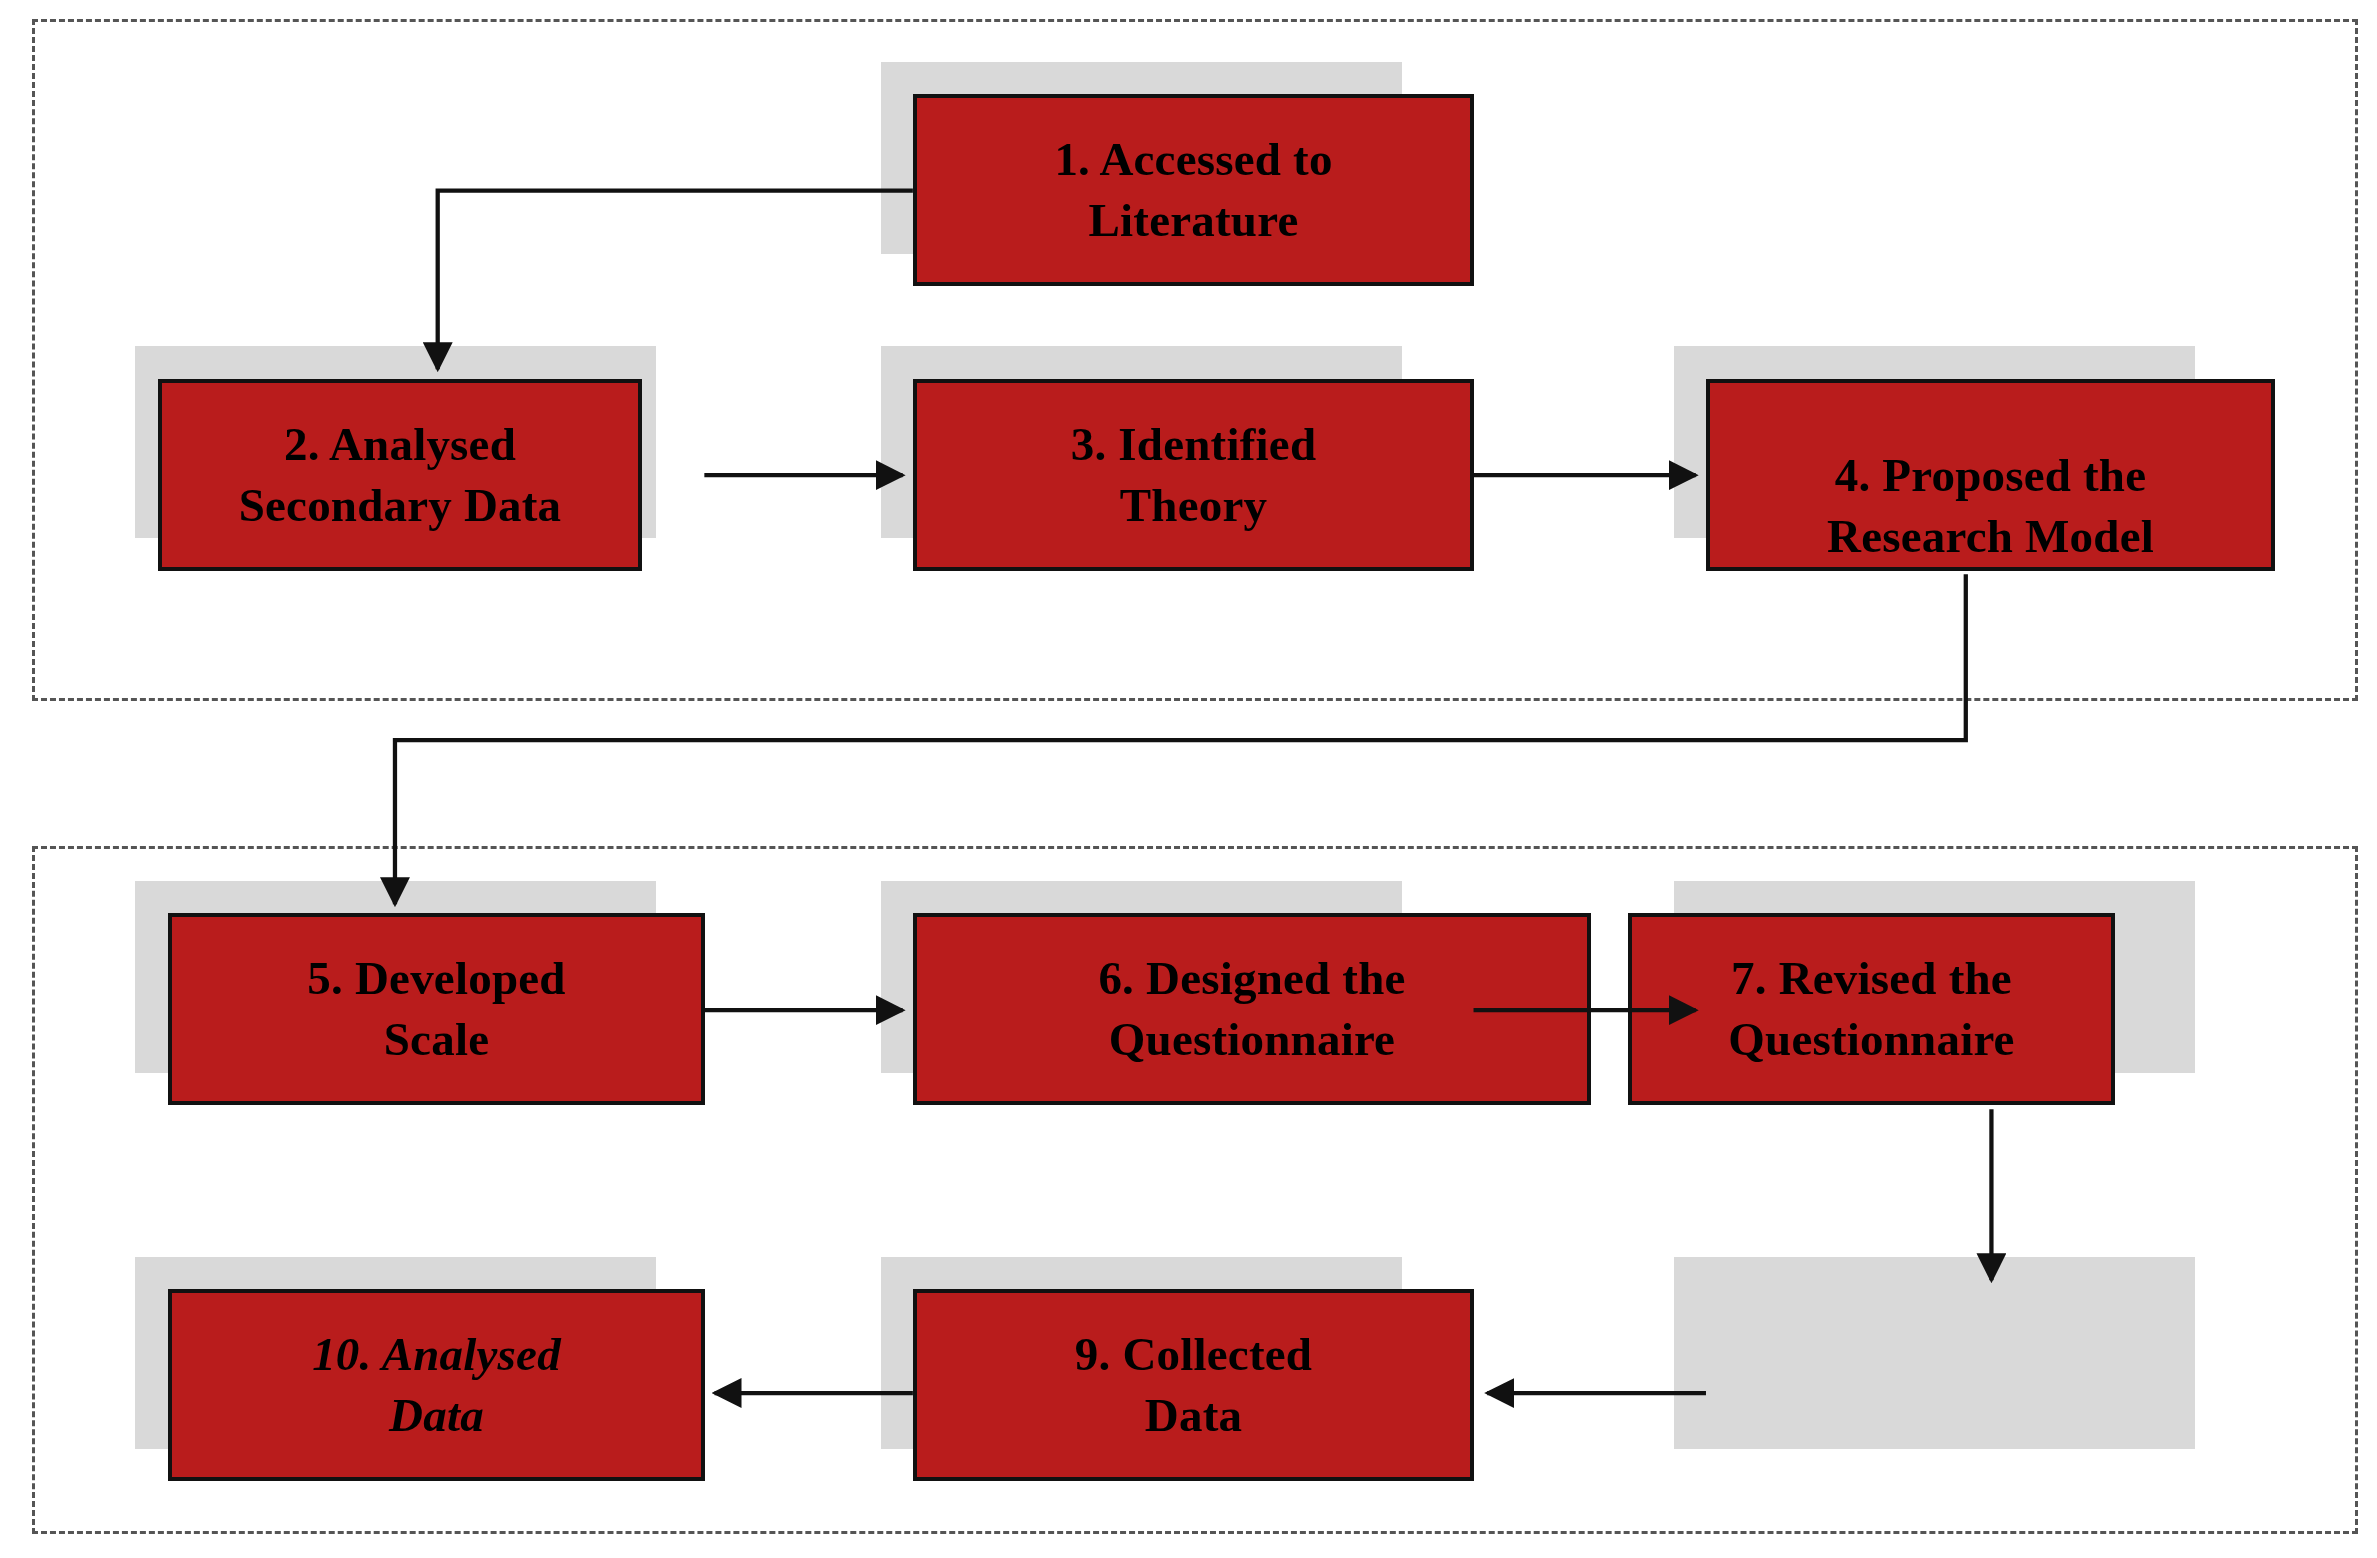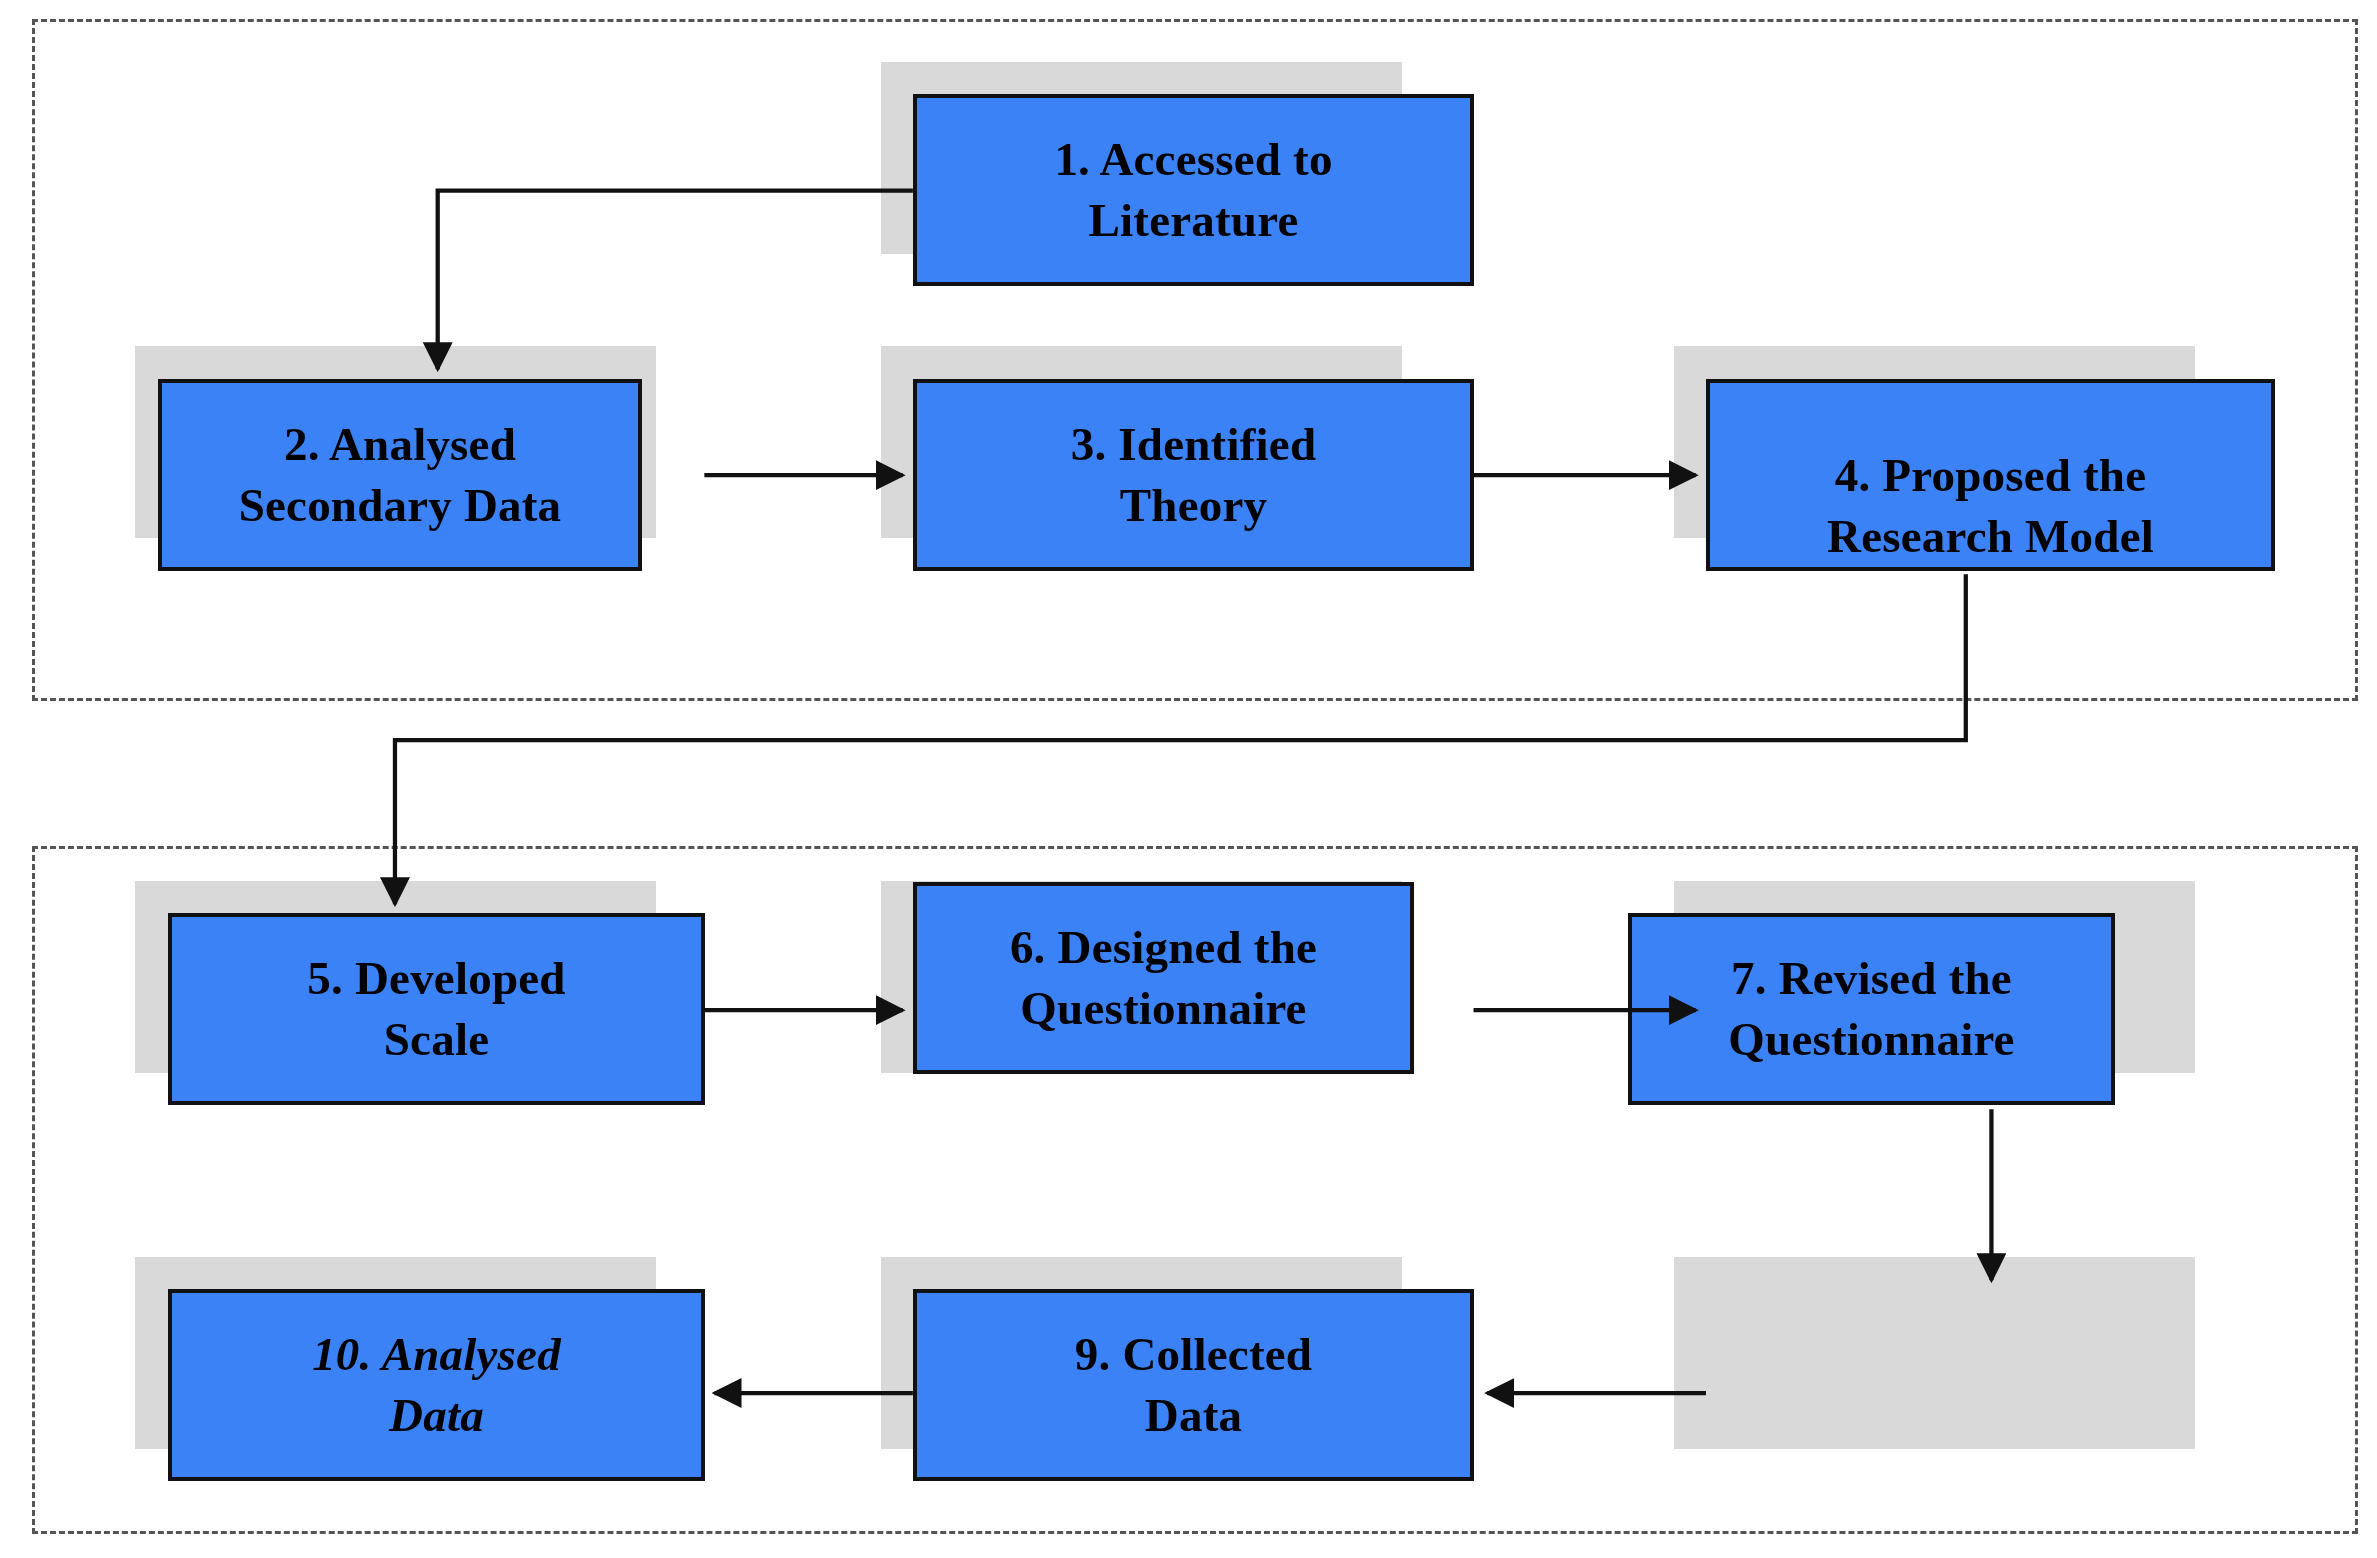--- a/index.html
+++ b/index.html
@@ -4,21 +4,21 @@
 <style>
   html,body{margin:0;padding:0;background:#ffffff;}
   body{width:2377px;height:1558px;position:relative;overflow:hidden;
        font-family:"Liberation Serif","DejaVu Serif",serif;}
   #stage{position:absolute;left:0;top:0;width:2377px;height:1558px;}
 
   .phase{position:absolute;border:3.4px dashed #555555;box-sizing:border-box;}
 
   .shadow{position:absolute;background:#d9d9d9;}
 
-  .node{position:absolute;background:#3b82f6;border:4.3px solid #111111;
+  .node{position:absolute;background:#b91c1c;border:4.3px solid #111111;
         box-sizing:border-box;display:flex;align-items:center;
         justify-content:center;z-index:5;}
   .node .label{font-weight:bold;font-size:47px;line-height:1.30;
         text-align:center;color:#000000;letter-spacing:0.2px;
         padding:0 8.5px;white-space:pre-line;}
 
   svg#wires{position:absolute;left:0;top:0;width:2377px;height:1558px;
             z-index:7;pointer-events:none;}
 </style>
 </head>
@@ -109,21 +109,21 @@
   <div class="node" style="left:1706px;top:379px;width:569px;height:192px;align-items:flex-end;">
     <span class="label">4. Proposed the
 Research Model</span>
   </div>
 
   <div class="node" style="left:168px;top:913px;width:537px;height:192px;">
     <span class="label">5. Developed
 Scale</span>
   </div>
 
-  <div class="node" style="left:913px;top:882px;width:501px;height:192px;justify-content:center;">
+  <div class="node" style="left:913px;top:913px;width:678px;height:192px;justify-content:center;">
     <span class="label">6. Designed the
 Questionnaire</span>
   </div>
 
   <div class="node" style="left:1628px;top:913px;width:487px;height:192px;">
     <span class="label">7. Revised the
 Questionnaire</span>
   </div>
 
 

